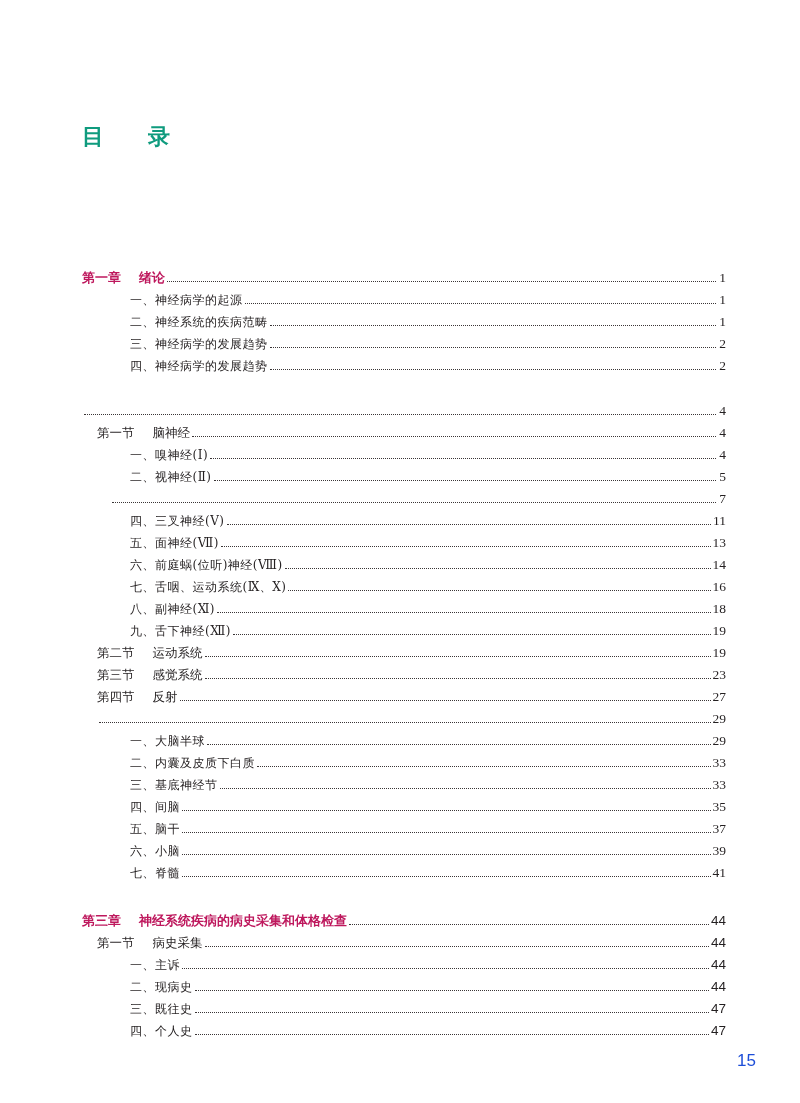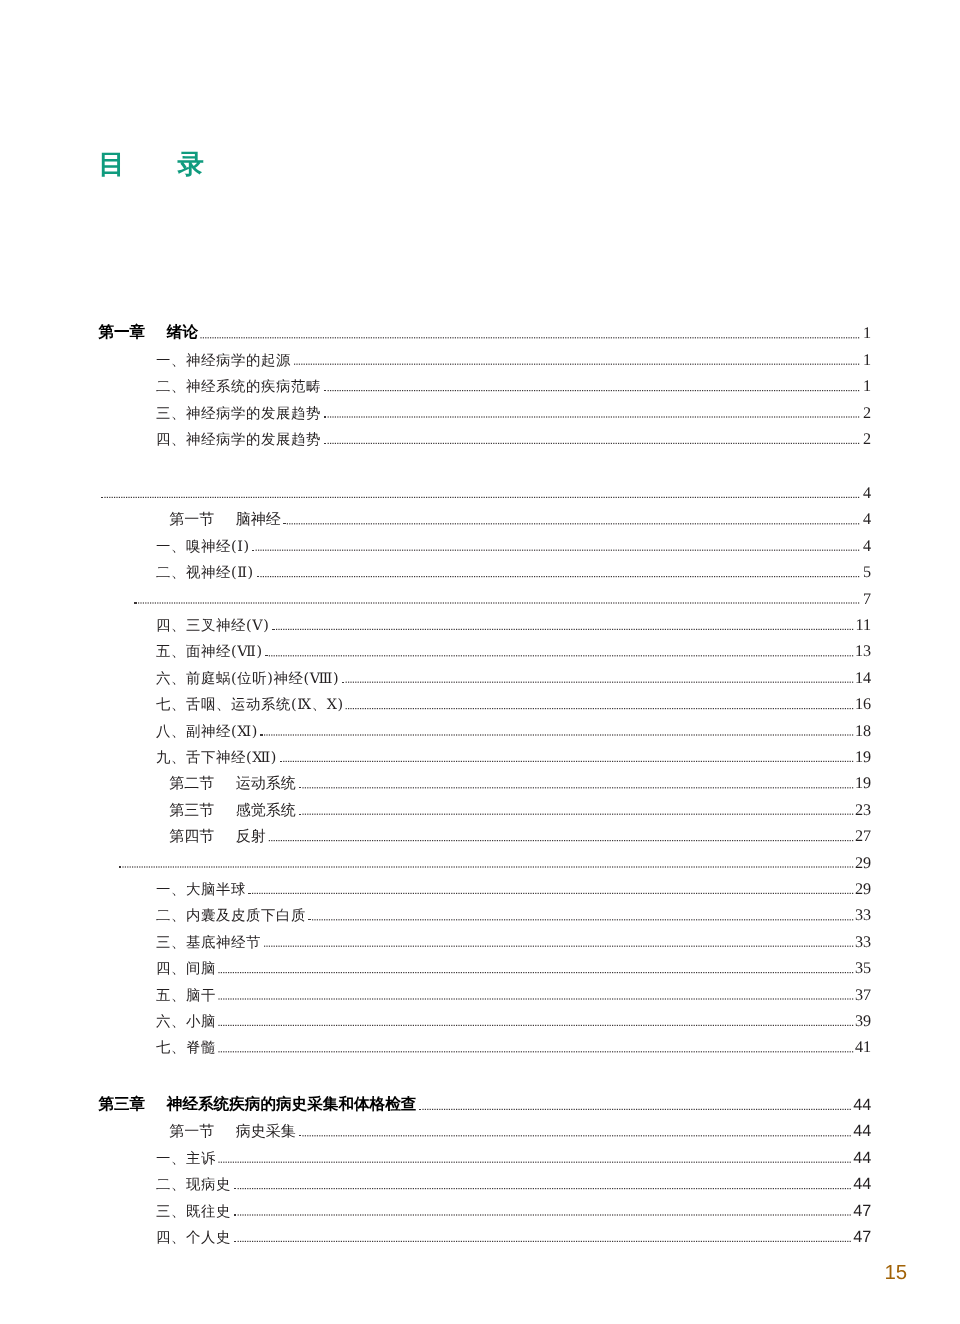--- a/index.html
+++ b/index.html
@@ -20,33 +20,33 @@
       right: 74px; font-size: 12.5px; line-height: 22px;
     }
     .row .label { white-space: nowrap; }
     .row .leader {
       flex: 1; margin: 0 2px; height: 1px; align-self: center; position: relative; top: 3px;
       border-bottom: 1.6px dotted #3a3536;
     }
     .row .page { font-family: "Liberation Serif", "DejaVu Serif", serif; font-size: 13.5px; min-width: 8px; text-align: right; }
     .row.chapter { left: 82px; }
     .row.chapter .label {
-      font-family: "DejaVu Sans", "Liberation Sans", sans-serif; font-weight: bold; font-size: 13px; color: #000000; text-align: center;
+      font-family: "DejaVu Sans", "Liberation Sans", sans-serif; font-weight: bold; font-size: 13px; color: #be185d; text-align: center;
     }
     .row.section { left: 97px; }
     .row.section .label {
-      font-family: "DejaVu Sans", "Liberation Sans", sans-serif; font-size: 12.5px; color: #231f20; font-weight: 500; margin-left: 44px;
+      font-family: "DejaVu Sans", "Liberation Sans", sans-serif; font-size: 12.5px; color: #231f20; font-weight: 500;
     }
     .row.item { left: 110px; }
     .row.item .label { font-size: 12px; letter-spacing: 0.5px; margin-left: 20px; }
     .row.ch3 .page, .row.ch3-row .page { font-family: "Liberation Sans", "DejaVu Sans", sans-serif; }
     .gap { display: inline-block; width: 18px; }
     .folio {
       position: absolute; left: 737px; top: 1051px;
-      font-family: "Liberation Sans", "DejaVu Sans", sans-serif; font-size: 17px; color: #a16207;
+      font-family: "Liberation Sans", "DejaVu Sans", sans-serif; font-size: 17px; color: #1d4ed8;
     }
   </style>
 </head>
 <body>
 
 <div class="page-title">
   <span>目</span><span class="t2">录</span>
 </div>
 
 <div class="toc">

